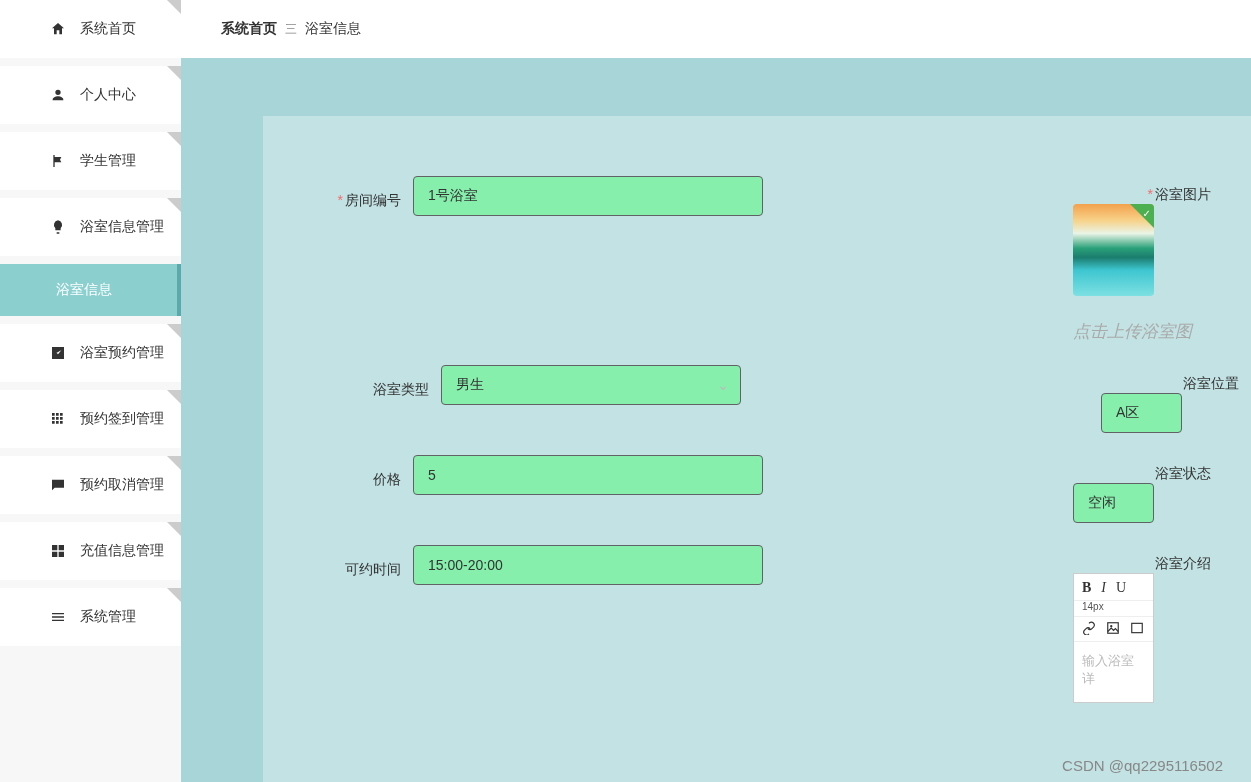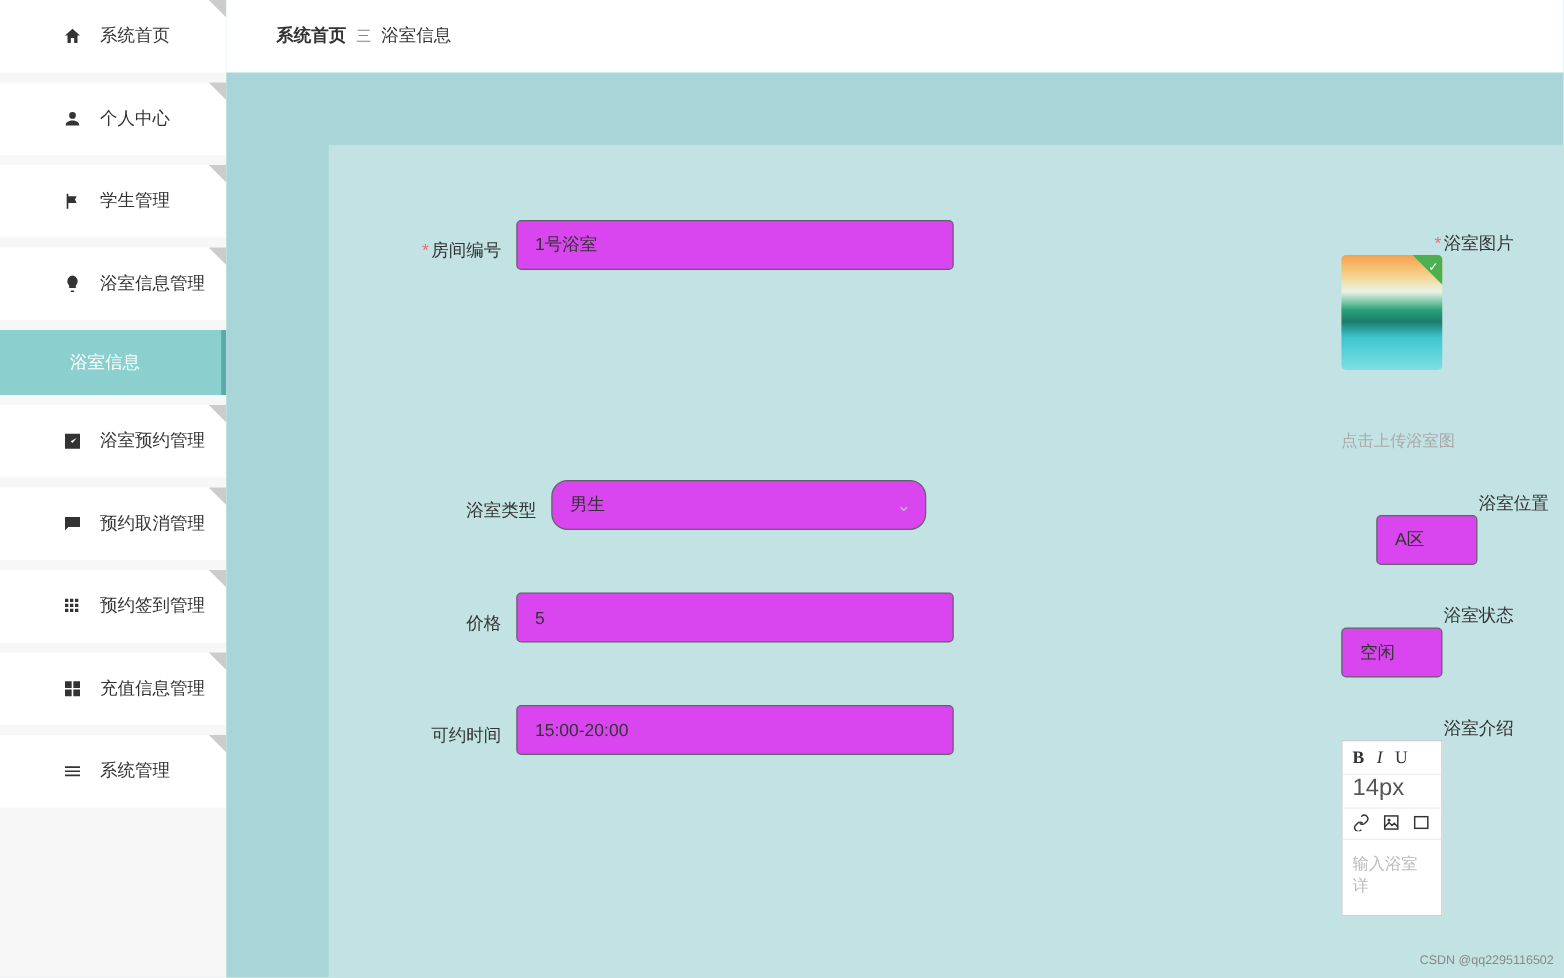--- a/index.html
+++ b/index.html
@@ -123,31 +123,30 @@
   color: #333;
   padding-top: 10px;
 }
 .form-label .req { color: #f56c6c; margin-right: 2px; }
 .form-input, .form-select {
   width: 350px;
   height: 40px;
   border: 1px solid #606266;
   border-radius: 4px;
   padding: 0 14px;
-  background: #d946ef;
+  background: #86efac;
   color: #333;
   font-size: 14px;
   outline: none;
 }
 .form-select {
   width: 300px;
   appearance: none;
   padding-right: 28px;
   position: relative;
-  border-radius: 13px;
 }
 .select-wrap { position: relative; }
 .select-wrap .chev {
   position: absolute;
   right: 12px; top: 50%;
   transform: translateY(-50%);
   pointer-events: none;
   color: #bbb;
 }
 .input-narrow { width: 81px; }
@@ -176,22 +175,23 @@
 }
 .upload-check {
   position: absolute;
   top: 4px; right: 3px;
   color: #fff;
   font-size: 10px;
   z-index: 2;
 }
 .upload-hint {
   color: #aaa;
-  font-size: 13px;
-  margin-top: 48px;
+  font-size: 17px;
+  margin-top: 24px;
+  font-style: italic;
 }
 
 .editor-box {
   width: 81px;
   border: 1px solid #ccc;
   background: #fff;
 }
 .editor-toolbar {
   display: flex;
   flex-wrap: wrap;
@@ -212,24 +212,24 @@
 .ed-icon { width: 14px; height: 14px; }
 .editor-body {
   padding: 10px 8px;
   color: #bbb;
   font-size: 13px;
   min-height: 60px;
 }
 
 .watermark {
   position: absolute;
-  right: 8px;
+  right: 28px;
   bottom: 12px;
   color: #888;
-  font-size: 10px;
+  font-size: 15px;
 }
 </style>
 </head>
 <body>
 
 <div class="app">
   <div class="header">
     <span>高校洗浴管理系统</span>
   </div>
   <div class="body">
@@ -285,34 +285,34 @@
               <path d="M3 3h18v18H3zM6 14l3-3 3 3 5-6"></path>
             </svg>
           </span>
         <span>浴室预约管理</span>
         <span class="tri"></span>
       </div>
 
       <div class="menu-item">
         <span class="icon">
             <svg viewBox="0 0 24 24">
+              <path d="M3 3h4v4H3zm6 0h4v4H9zm6 0h4v4h-4zM3 9h4v4H3zm6 0h4v4H9zm6 0h4v4h-4zM3 15h4v4H3zm6 0h4v4H9zm6 0h4v4h-4z"></path>
+            </svg>
+          </span>
+        <span>预约签到管理</span>
+        <span class="tri"></span>
+      </div>
+
+      <div class="menu-item">
+        <span class="icon">
+            <svg viewBox="0 0 24 24">
               <path d="M3 4h18v12H7l-4 4zM7 9h2v2H7zm4 0h2v2h-2zm4 0h2v2h-2z"></path>
             </svg>
           </span>
         <span>预约取消管理</span>
-        <span class="tri"></span>
-      </div>
-
-      <div class="menu-item">
-        <span class="icon">
-            <svg viewBox="0 0 24 24">
-              <path d="M3 3h4v4H3zm6 0h4v4H9zm6 0h4v4h-4zM3 9h4v4H3zm6 0h4v4H9zm6 0h4v4h-4zM3 15h4v4H3zm6 0h4v4H9zm6 0h4v4h-4z"></path>
-            </svg>
-          </span>
-        <span>预约签到管理</span>
         <span class="tri"></span>
       </div>
 
       <div class="menu-item">
         <span class="icon">
             <svg viewBox="0 0 24 24">
               <path d="M3 3h8v8H3zm10 0h8v8h-8zM3 13h8v8H3zm10 0h8v8h-8z"></path>
             </svg>
           </span>
         <span>充值信息管理</span>
@@ -406,21 +406,21 @@
               <label class="form-label">
                 <span>浴室介绍</span>
               </label>
               <div class="editor-box">
                 <div class="editor-toolbar">
                   <span class="ed-btn ed-bold">B</span>
                   <span class="ed-btn ed-italic">I</span>
                   <span class="ed-btn">U</span>
                 </div>
                 <div class="editor-toolbar" style="padding-top:0;">
-                  <span style="font-size:19px;color:#555;">14px</span>
+                  <span style="font-size:10px;color:#555;">14px</span>
                 </div>
                 <div class="editor-toolbar2">
                   <svg class="ed-icon" viewBox="0 0 24 24">
                       <path d="M10 13a5 5 0 007 0l3-3a5 5 0 00-7-7l-1 1m2 9a5 5 0 00-7 0l-3 3a5 5 0 007 7l1-1" fill="none" stroke="#333" stroke-width="2"></path>
                     </svg>
                   <svg class="ed-icon" viewBox="0 0 24 24">
                       <rect x="3" y="3" width="18" height="18" fill="none" stroke="#333" stroke-width="2"></rect>
                       <circle cx="9" cy="9" r="2" fill="#333"></circle>
                       <path d="M3 18l6-6 4 4 3-3 5 5" fill="none" stroke="#333" stroke-width="2"></path>
                     </svg>

